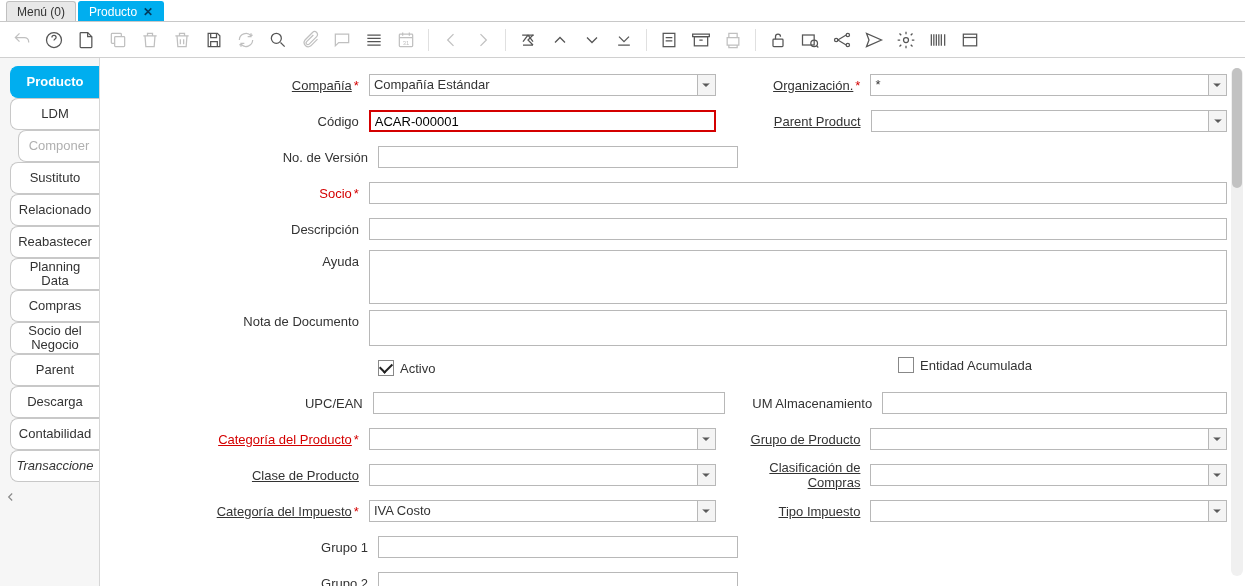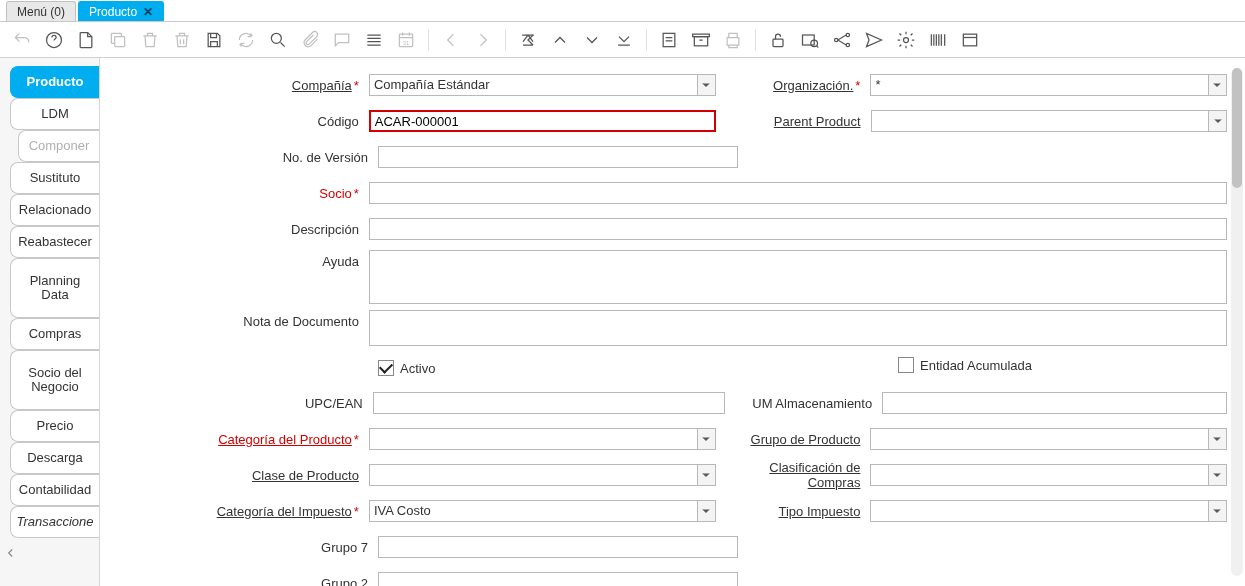--- a/index.html
+++ b/index.html
@@ -18,21 +18,21 @@
 .tbtn.disabled { color: #c0c0c0; cursor: default; }
 .tbtn svg { width: 20px; height: 20px; stroke: currentColor; fill: none; stroke-width: 1.5; }
 .tsep { width: 1px; height: 22px; background: #e0e0e0; margin: 0 2px; }
 
 
 .main { display: flex; height: calc(586px - 22px - 36px); }
 
 
 .sidebar { width: 100px; background: #f6f6f6; border-right: 1px solid #d6d6d6; display: flex; flex-direction: column; padding-top: 8px; gap: 2px; overflow: hidden; }
 .side-tab { height: 32px; margin-left: 10px; border: 1px solid #c8c8c8; border-right: none; border-radius: 8px 0 0 8px; background: #fff; display: flex; align-items: center; justify-content: center; font-size: 13px; padding: 0 6px; text-align: center; line-height: 1.1; cursor: pointer; }
-.side-tab.tall { height: 60px; }
+.side-tab.tall { height: 32px; }
 .side-tab.active { background: #00aeef; color: #fff; border-color: #00aeef; font-weight: 600; }
 .side-tab.disabled { color: #b0b0b0; }
 .side-tab.italic { font-style: italic; }
 .side-collapse { height: 14px; margin: 6px 0 0 4px; display: flex; align-items: center; justify-content: flex-start; }
 .side-collapse svg { width: 14px; height: 14px; stroke: #888; fill: none; stroke-width: 2; }
 
 
 .form-wrap { flex: 1; position: relative; overflow: hidden; }
 .form-scroll { position: absolute; inset: 0 18px 0 18px; overflow: hidden; padding: 12px 0 0 0; }
 .right-scroll { position: absolute; right: 2px; top: 10px; bottom: 10px; width: 12px; }
@@ -256,21 +256,21 @@
     <div id="sidebar-list">
         <div class="side-tab active">Producto</div>
         <div class="side-tab">LDM</div>
         <div class="side-tab disabled" style="margin-left: 18px;">Componer</div>
         <div class="side-tab">Sustituto</div>
         <div class="side-tab">Relacionado</div>
         <div class="side-tab">Reabastecer</div>
         <div class="side-tab tall">Planning Data</div>
         <div class="side-tab">Compras</div>
         <div class="side-tab tall">Socio del Negocio</div>
-        <div class="side-tab">Precio</div>
+        <div class="side-tab">Parent</div>
         <div class="side-tab">Descarga</div>
         <div class="side-tab">Contabilidad</div>
         <div class="side-tab italic">Transaccione</div>
       </div>
     <div class="side-collapse">
         <svg viewBox="0 0 24 24">
           <path d="M14 6l-6 6 6 6"></path>
         </svg>
       </div>
   </div>
@@ -455,21 +455,21 @@
             <div class="dd">
               <svg viewBox="0 0 10 10">
                 <path d="M1 3l4 4 4-4"></path>
               </svg>
             </div>
           </div>
       </div>
 
       <div class="row" style="margin-top:6px">
         <div class="lbl">
-            <span>Grupo 7</span>
+            <span>Grupo 1</span>
           </div>
         <input class="input w360" style="">
       </div>
 
       <div class="row" style="margin-top:6px">
         <div class="lbl">
             <span>Grupo 2</span>
           </div>
         <input class="input w360" style="">
       </div>

